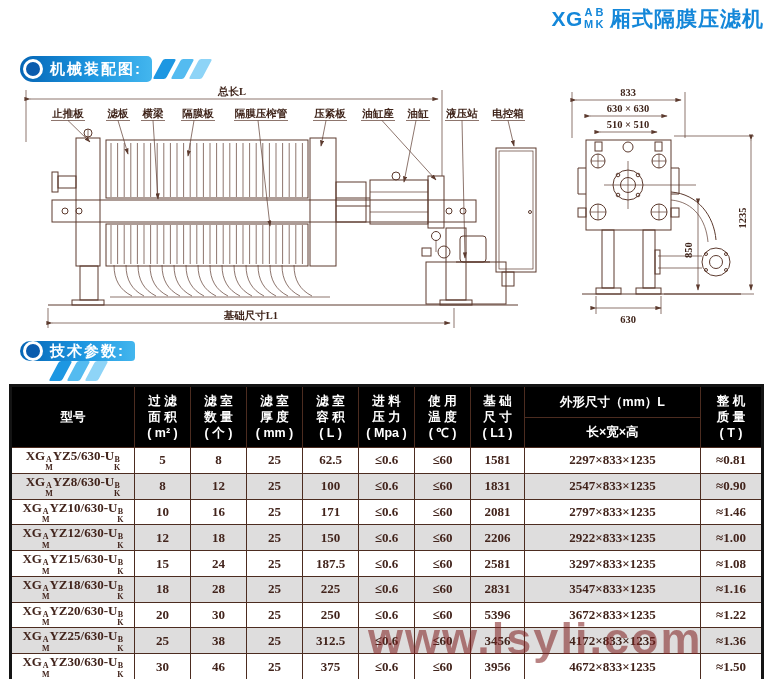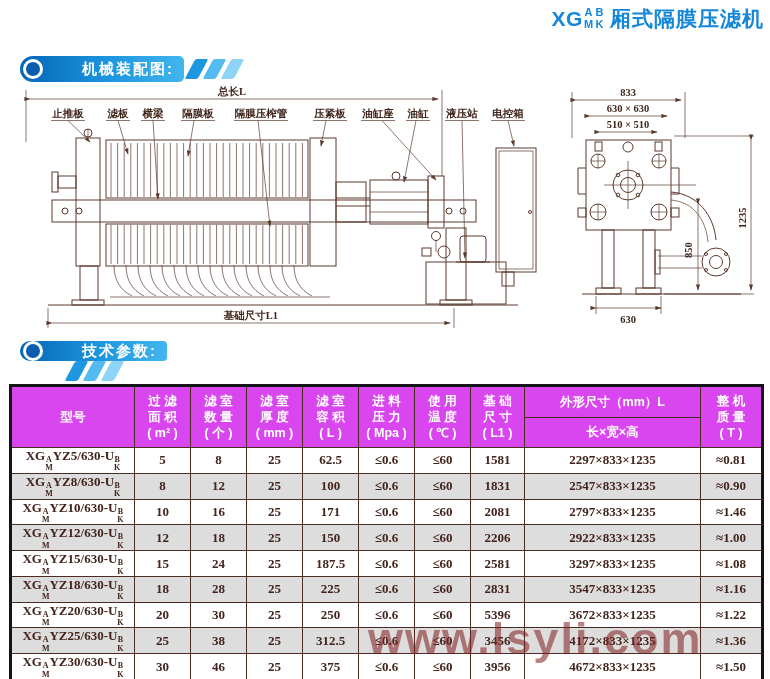--- a/index.html
+++ b/index.html
@@ -13,42 +13,42 @@
   .stack{display:inline-flex;flex-direction:column;justify-content:center;
          font-size:11px;line-height:1.05;margin:0 1px;font-weight:bold;text-align:center;}
   .title .cn{margin-left:5px;letter-spacing:1px;font-size:21px;}
 
   
   .banner{position:absolute;display:flex;align-items:center;height:26px;}
   #banner-assembly{left:20px;top:56px;}
   #banner-params{left:20px;top:341px;flex-direction:column;}
   .pill{display:flex;align-items:center;height:26px;border-radius:13px 5px 5px 13px;
         background:linear-gradient(90deg,#0566b6,#1d96e0 55%,#43b6ee);
-        color:#fff;font-size:15px;font-weight:bold;padding:0 10px 0 3px;letter-spacing:2px;gap:32px;}
+        color:#fff;font-size:15px;font-weight:bold;padding:0 10px 0 3px;letter-spacing:2px;}
   .dot{width:14px;height:14px;border-radius:50%;background:#0a5cae;border:3px solid #fff;
        margin-right:7px;flex:0 0 auto;}
   .stripes{display:flex;margin-left:6px;}
   .stripes i{width:13px;height:20px;margin-right:5px;transform:skewX(-28deg);border-radius:2px;}
   .stripes i:nth-child(1){background:#1d97e2;}
   .stripes i:nth-child(2){background:#54bbf0;}
   .stripes i:nth-child(3){background:#8ed4f7;}
 
   
   #side-view{position:absolute;left:18px;top:84px;}
   #end-view{position:absolute;left:546px;top:84px;}
   svg.draw{stroke:#5c3a2e;fill:none;stroke-width:1;}
   svg.draw .thin{stroke-width:.7;}
   svg.draw text{stroke:none;fill:#3f241a;font-family:"Liberation Serif",serif;
                 font-size:10.5px;font-weight:bold;}
 
   
   table.spec{position:absolute;left:9px;top:384px;width:752px;border-collapse:collapse;
              table-layout:fixed;font-family:"Liberation Serif",serif;border:3px solid #141414;}
   .spec th,.spec td{border:1px solid #4c2c20;text-align:center;vertical-align:middle;}
-  .spec th{background:#d946ef;color:#fff;font-family:"Liberation Sans",sans-serif;
+  .spec th{background:#000000;color:#fff;font-family:"Liberation Sans",sans-serif;
            font-weight:bold;font-size:12.5px;line-height:1.3;white-space:pre-line;padding:1px 0;}
   .spec td{font-size:13px;font-weight:bold;color:#42241c;height:23px;padding:0;}
   .spec tbody tr:nth-child(even){background:#dedddd;}
   .spec td.model{text-align:center;}
   .mstack{display:inline-flex;flex-direction:column;font-size:8px;line-height:1.05;
           vertical-align:-2px;font-weight:bold;text-align:center;}
 
   
   .watermark{position:absolute;left:368px;top:613px;font-size:45px;font-weight:bold;
              color:#7f1d1d;opacity:.55;letter-spacing:2px;z-index:4;pointer-events:none;

